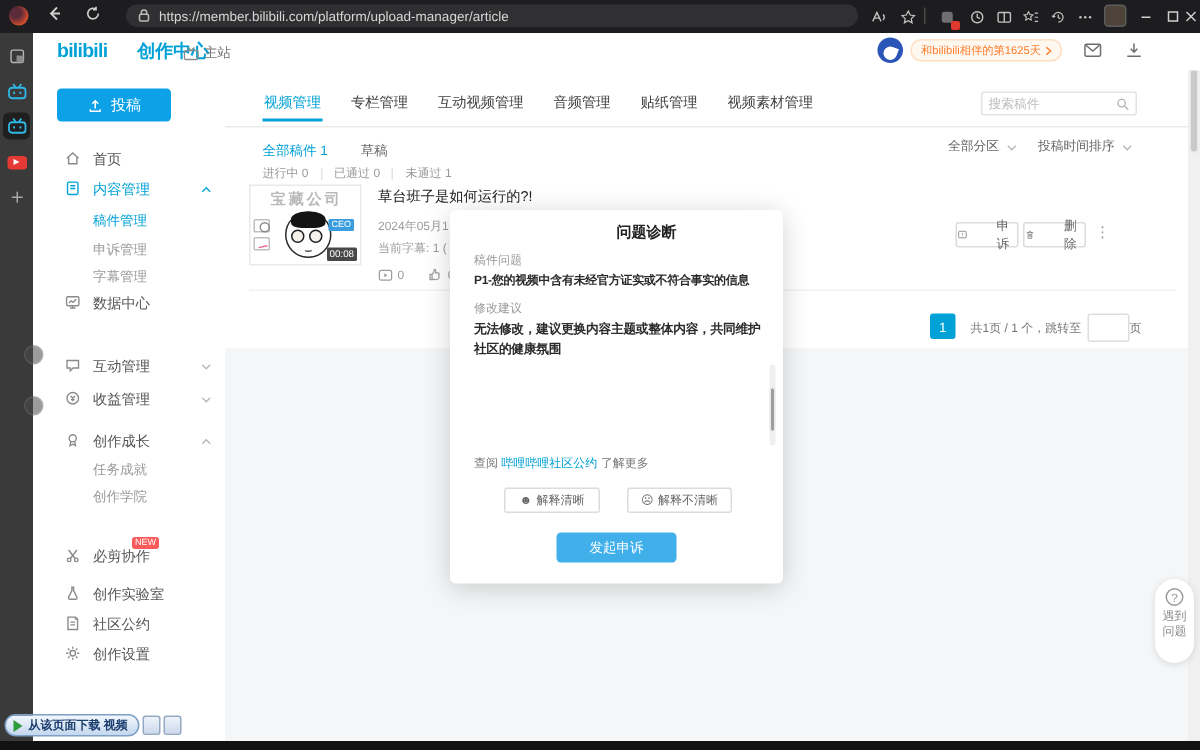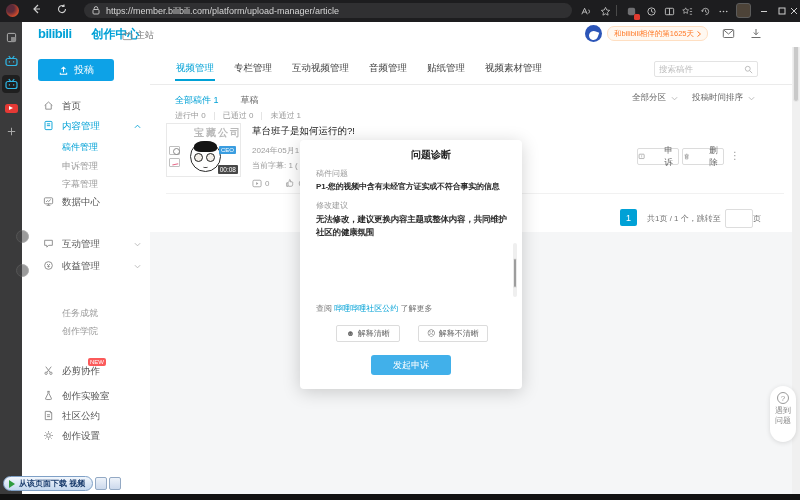--- a/index.html
+++ b/index.html
@@ -76,21 +76,21 @@
   .filt1 .f-all{color:#00a1d6;cursor:pointer;}
   .filt1 .f-draft{color:#666;cursor:pointer;}
   .filt2{position:absolute;left:25px;top:63px;display:flex;align-items:center;gap:8px;font-size:8px;color:#9a9a9a;}
   .filt2 .sep{width:1px;height:8px;background:#e4e4e4;}
   .filt2 span{cursor:pointer;}
   .dropdown{position:absolute;top:45px;display:flex;align-items:center;gap:5px;font-size:8.5px;color:#666;cursor:pointer;}
 
   
   .thumb{position:absolute;left:16px;top:76px;width:75px;height:54px;background:#fff;border:1px solid #e9e9e9;
      box-sizing:border-box;overflow:hidden;cursor:pointer;}
-  .thumb .tword{position:absolute;left:0;top:2px;width:75px;text-align:right;font-size:10px;font-weight:700;
+  .thumb .tword{position:absolute;left:0;top:2px;width:75px;text-align:center;font-size:10px;font-weight:700;
      color:#b9b9b9;letter-spacing:2px;white-space:nowrap;}
   .face{position:absolute;left:23px;top:17px;width:31px;height:31px;border-radius:50%;background:#fefefe;border:1px solid #2a2a2a;box-sizing:border-box;}
   .face .hair{position:absolute;left:3px;top:-1px;width:23px;height:11px;background:#141414;border-radius:46% 46% 30% 30%;}
   .face .gl{position:absolute;top:11px;width:9px;height:9px;border:1.5px solid #202020;border-radius:50%;background:#f4f0ea;box-sizing:border-box;}
   .face .gl.l{left:3px;} .face .gl.r{left:15px;}
   .face .mouth{position:absolute;left:12px;top:23px;width:5px;height:2px;border-bottom:1px solid #444;border-radius:50%;}
   .ceo-tag{position:absolute;left:52px;top:22px;background:#3a9de0;color:#fff;font-size:6px;line-height:8px;padding:0 2px;border-radius:1px;}
   .dur{position:absolute;right:2px;bottom:2px;background:rgba(20,20,20,.78);color:#fff;font-size:6.5px;line-height:9px;padding:0 2px;border-radius:1px;}
   .mini-ic{position:absolute;left:2px;width:11px;height:9px;background:#fff;border:1px solid #bfbfbf;border-radius:1px;box-sizing:border-box;}
   .mini-ic.clock{top:22px;} .mini-ic.chart{top:34px;}
@@ -380,20 +380,34 @@
               <path d="M4.4 4.4 L6 6 L7.6 4.4 M6 6 V8.2 M4.6 7 H7.4" stroke="#8a8a8a" fill="none"></path>
             </svg>
           </span>
         <span class="lb">收益管理</span>
         <span class="caret">
             <svg width="7" height="5" viewBox="0 0 8 5">
               <path d="M1 1 L4 4 L7 1" stroke="#b5b5b5" fill="none"></path>
             </svg>
           </span>
       </div>
+      <div class="nav-item" style="top:239px">
+        <span class="ic">
+            <svg width="11" height="11" viewBox="0 0 12 12">
+              <circle cx="6" cy="4.6" r="2.6" stroke="#8a8a8a" fill="none"></circle>
+              <path d="M4.6 6.8 L4 10 L6 8.9 L8 10 L7.4 6.8" stroke="#8a8a8a" fill="none"></path>
+            </svg>
+          </span>
+        <span class="lb">创作成长</span>
+        <span class="caret">
+            <svg width="7" height="5" viewBox="0 0 8 5">
+              <path d="M1 4 L4 1 L7 4" stroke="#b5b5b5" fill="none"></path>
+            </svg>
+          </span>
+      </div>
       <div class="nav-item sub" style="top:258px">
         <span class="lb">任务成就</span>
       </div>
       <div class="nav-item sub" style="top:276px">
         <span class="lb">创作学院</span>
       </div>
       <div class="nav-item" style="top:316px">
         <span class="ic">
             <svg width="11" height="11" viewBox="0 0 12 12">
               <circle cx="3.4" cy="9" r="1.3" stroke="#8a8a8a" fill="none"></circle>

